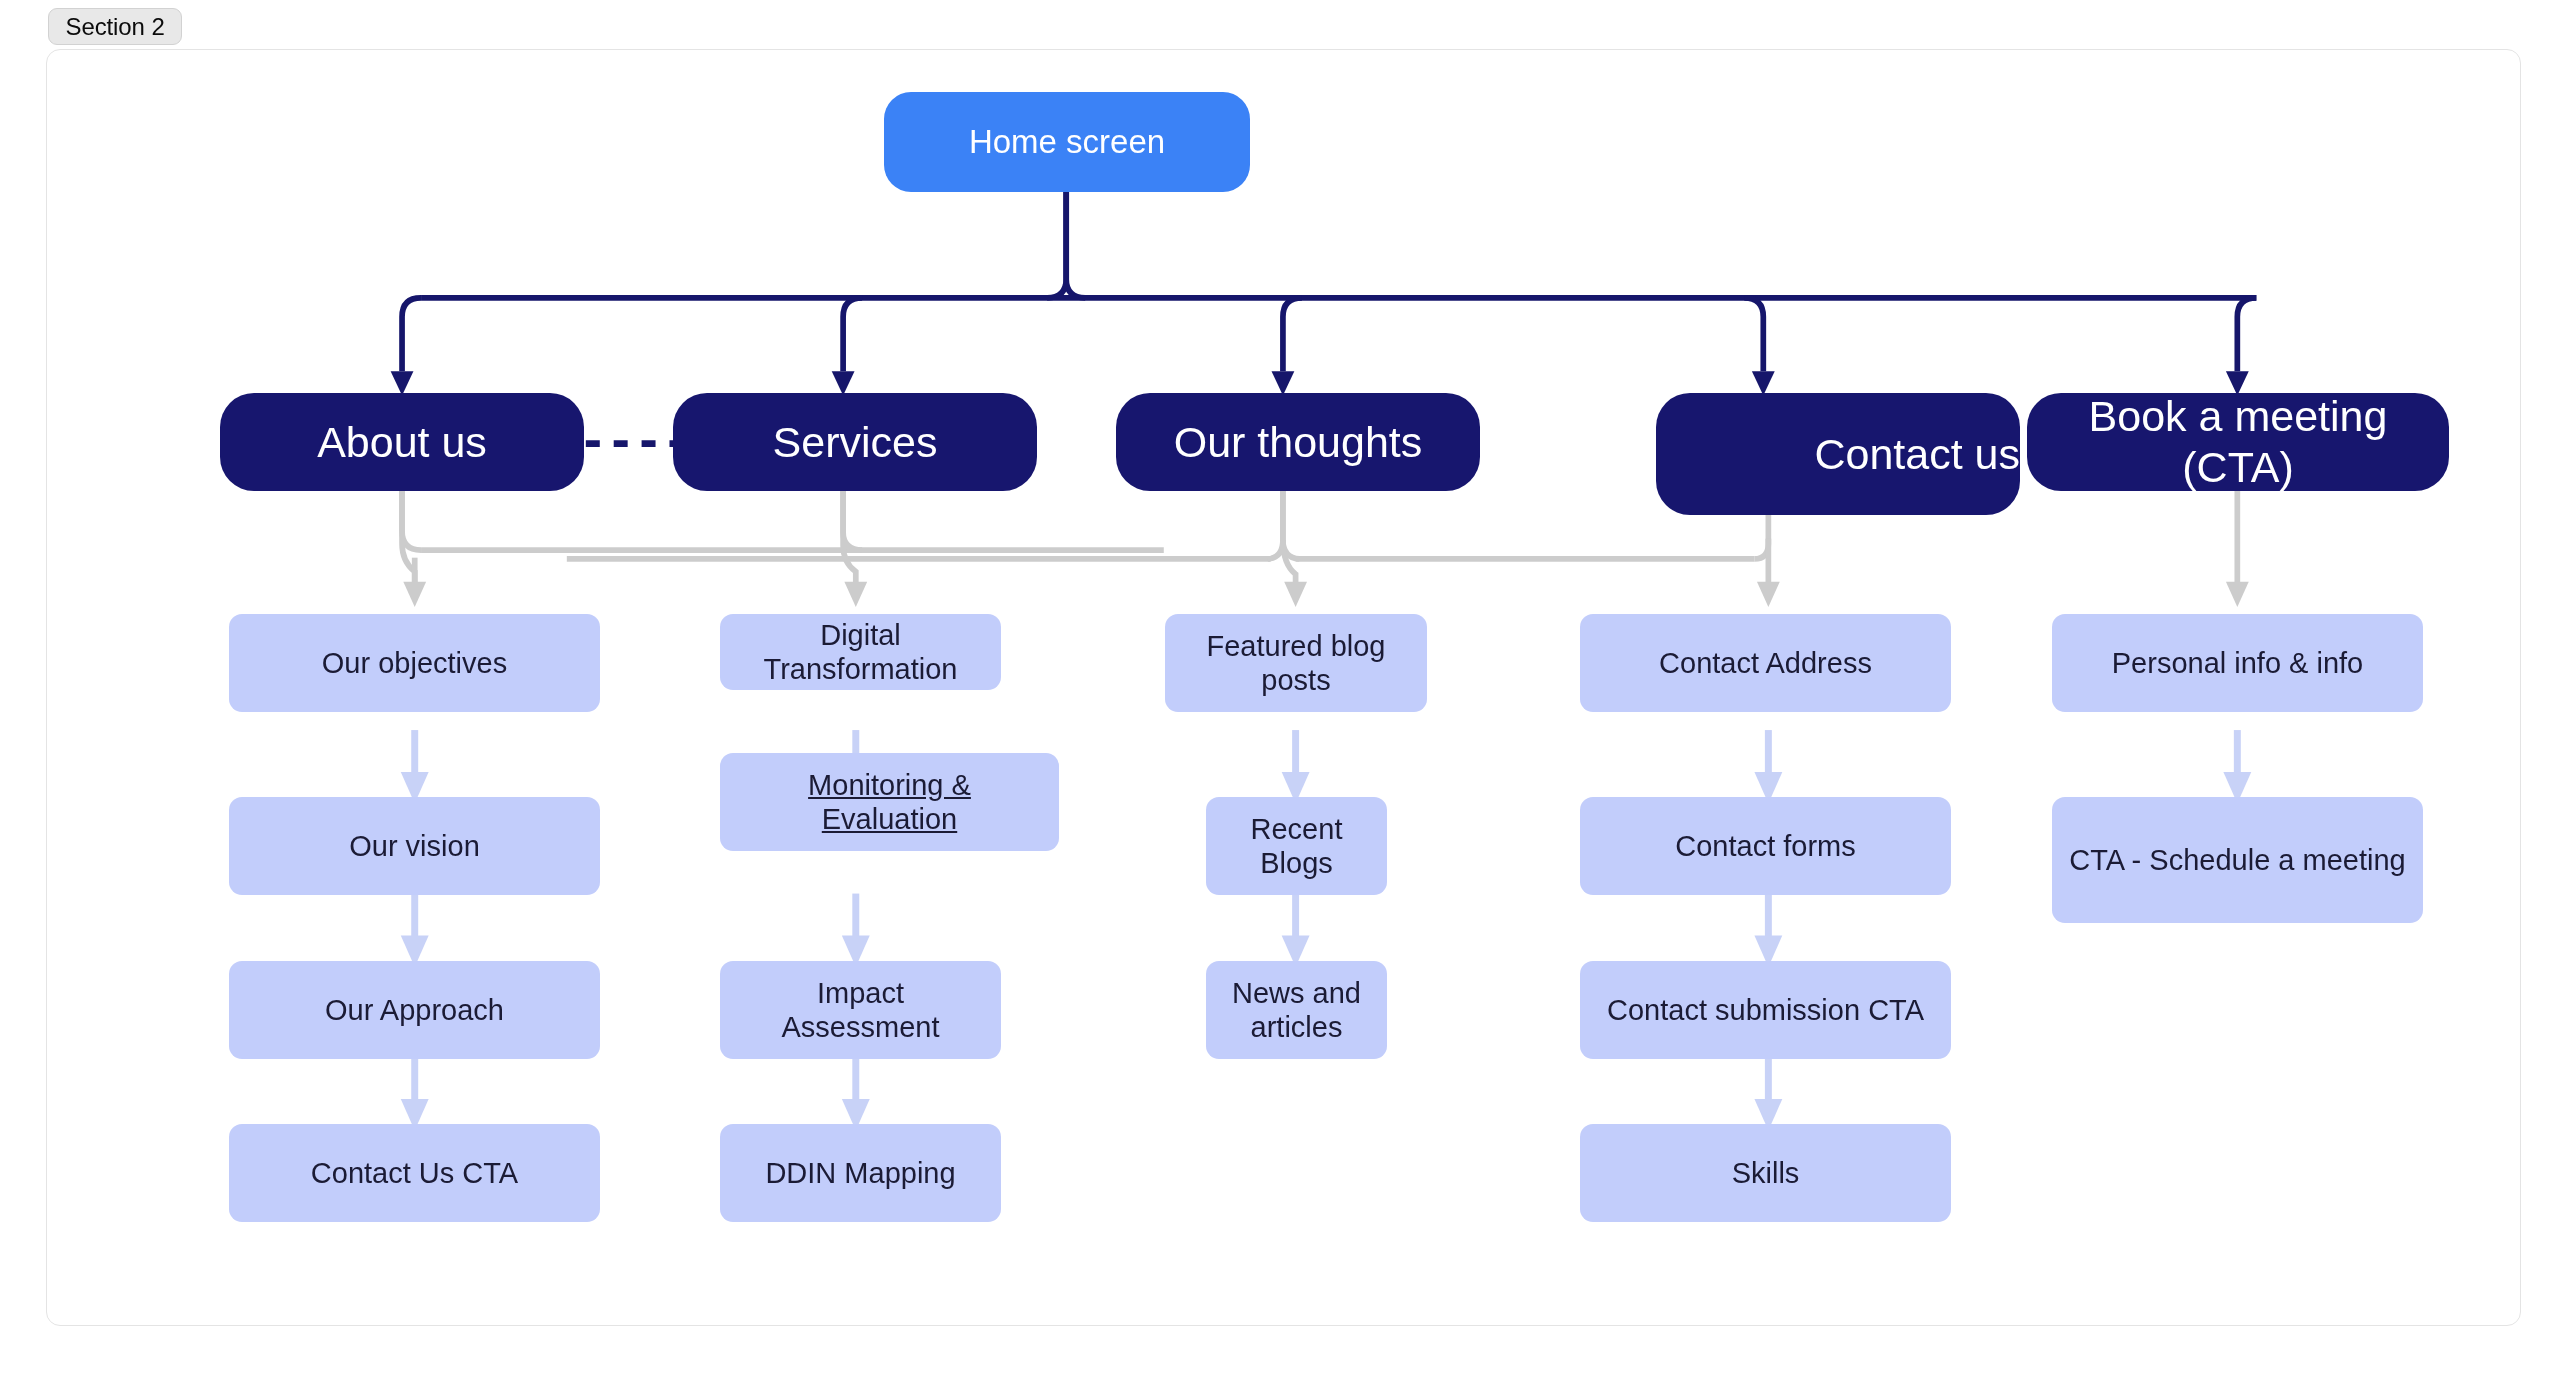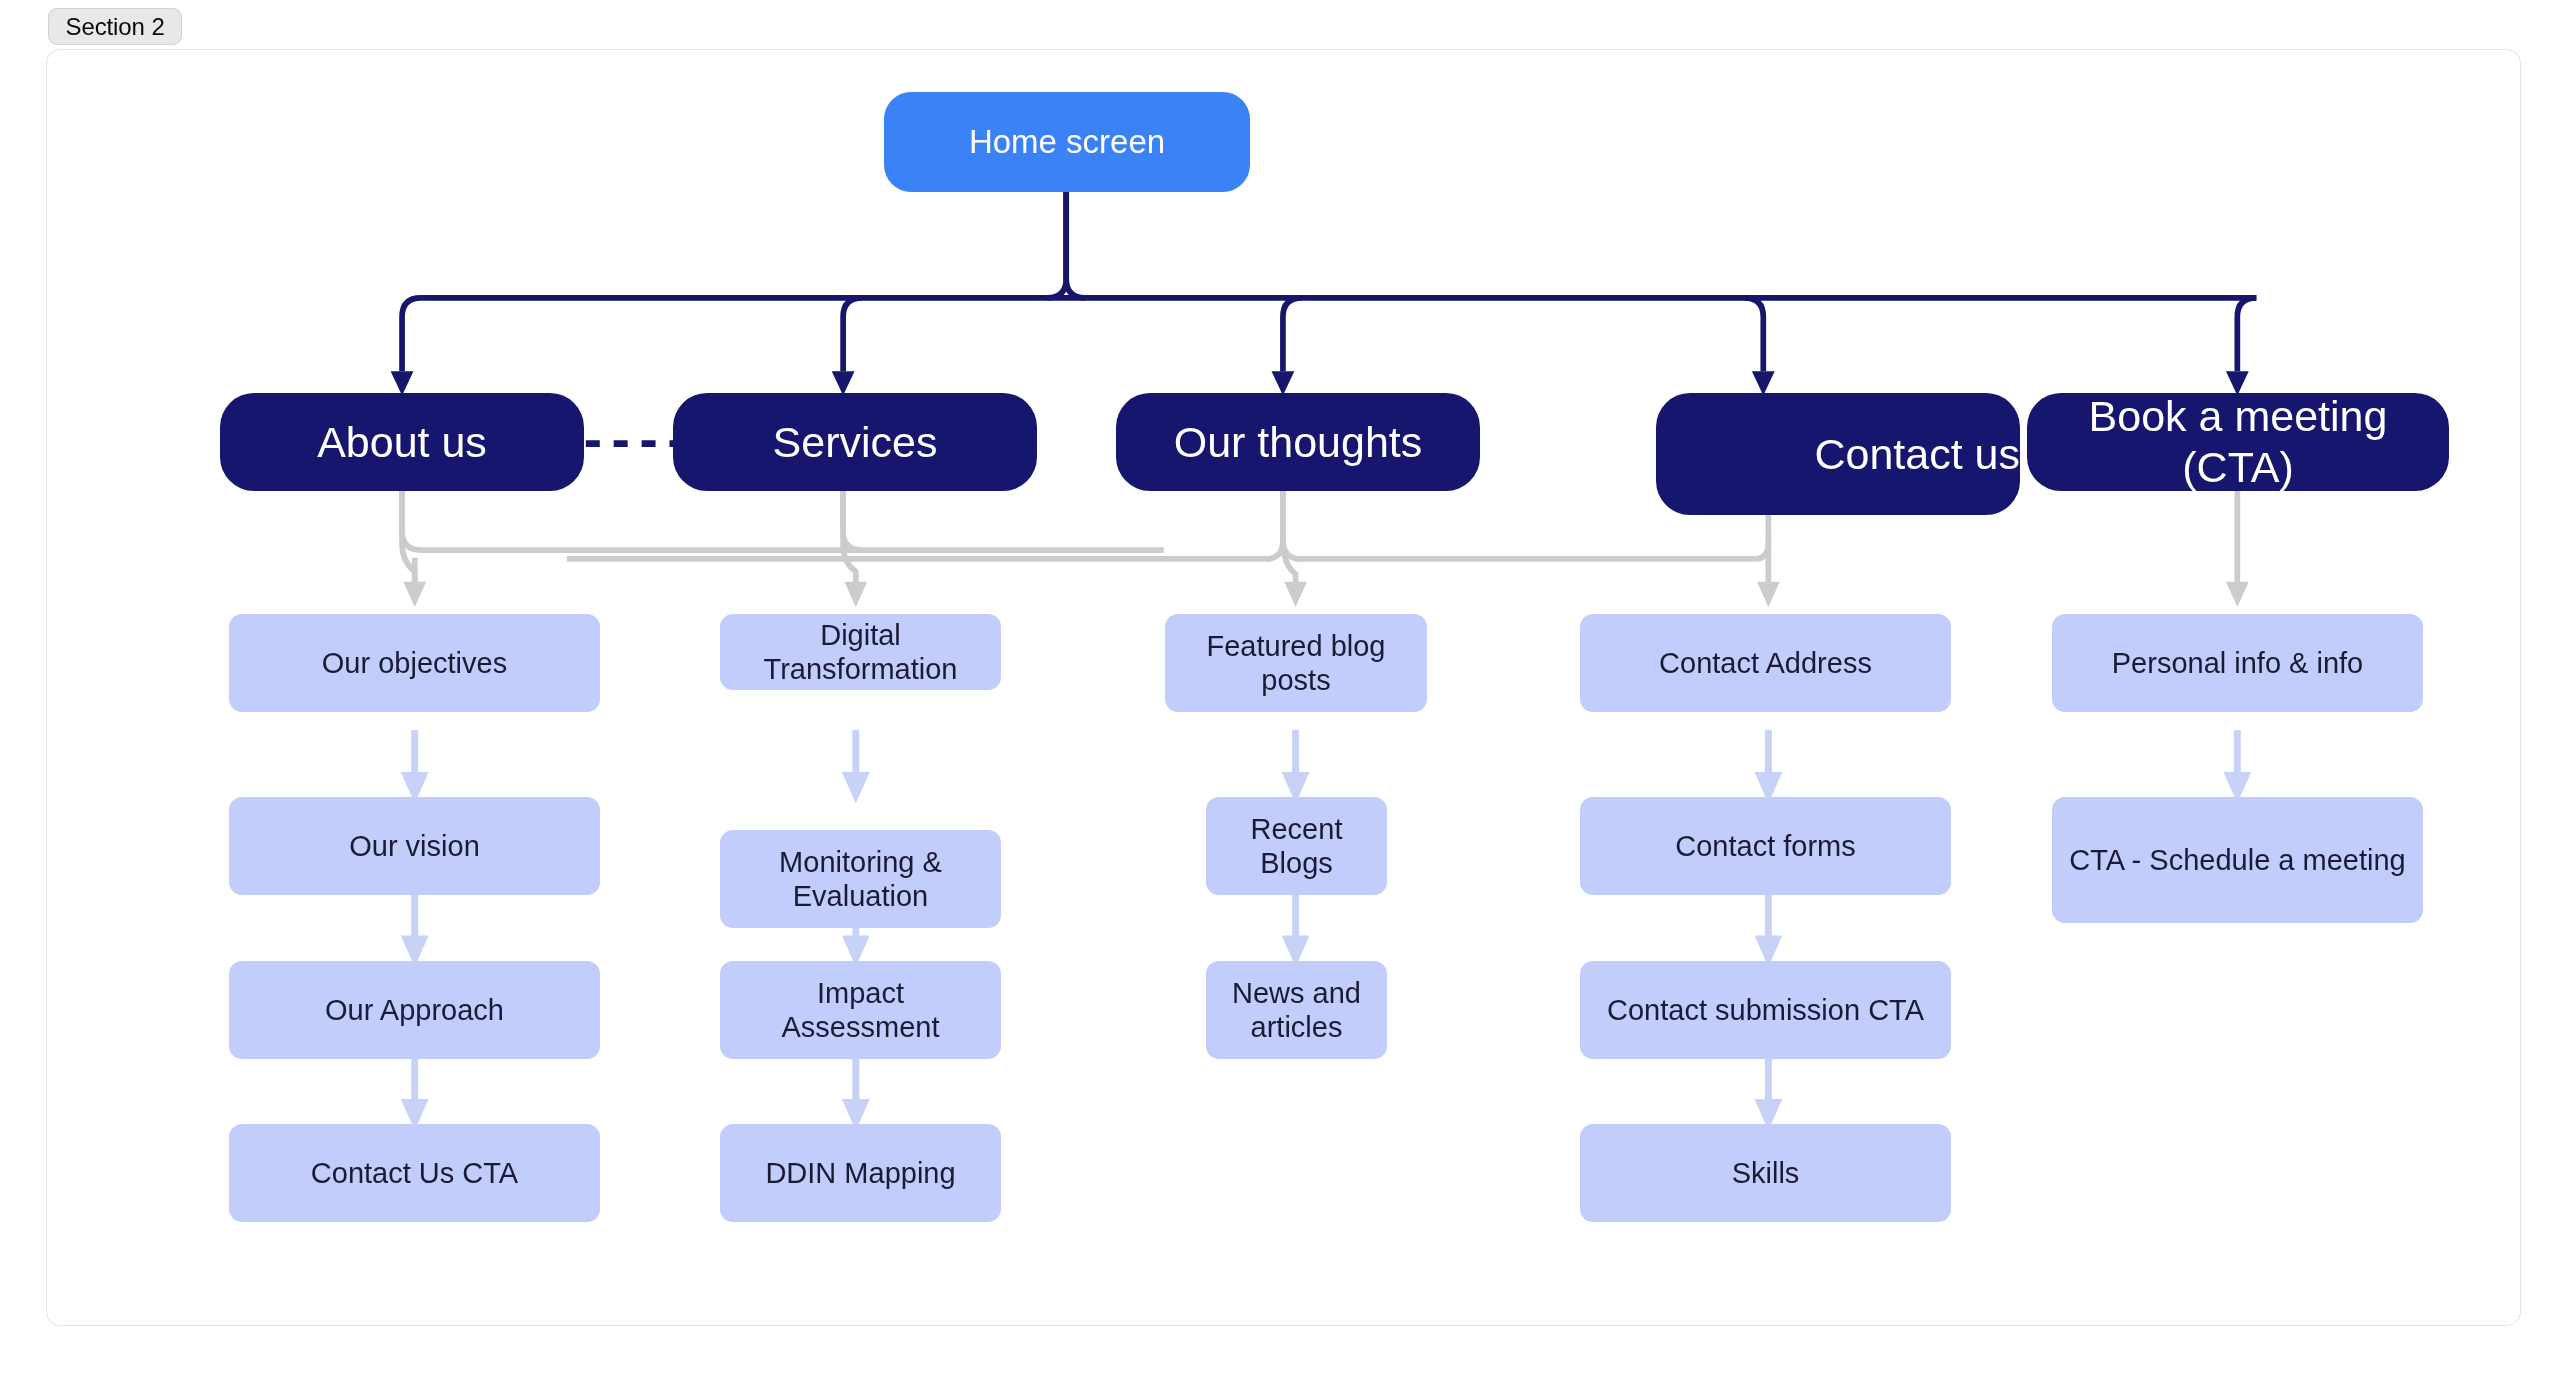--- a/index.html
+++ b/index.html
@@ -211,21 +211,21 @@
   <div class="node lvl3" style="left:229px;top:961px;width:371px;height:98px;">
     <span>Our Approach</span>
   </div>
   <div class="node lvl3" style="left:229px;top:1124px;width:371px;height:98px;">
     <span>Contact Us CTA</span>
   </div>
 
   <div class="node lvl3" style="left:720px;top:614px;width:281px;height:76px;">
     <span>Digital Transformation</span>
   </div>
-  <div class="node lvl3" style="left:720px;top:830px;width:281px;height:98px;">
+  <div class="node lvl3" style="left:720px;top:753px;width:339px;height:98px;text-decoration:underline;">
     <span>Monitoring &amp; Evaluation</span>
   </div>
   <div class="node lvl3" style="left:720px;top:961px;width:281px;height:98px;">
     <span>Impact Assessment</span>
   </div>
   <div class="node lvl3" style="left:720px;top:1124px;width:281px;height:98px;">
     <span>DDIN Mapping</span>
   </div>
 
   <div class="node lvl3" style="left:1165px;top:614px;width:262px;height:98px;">

